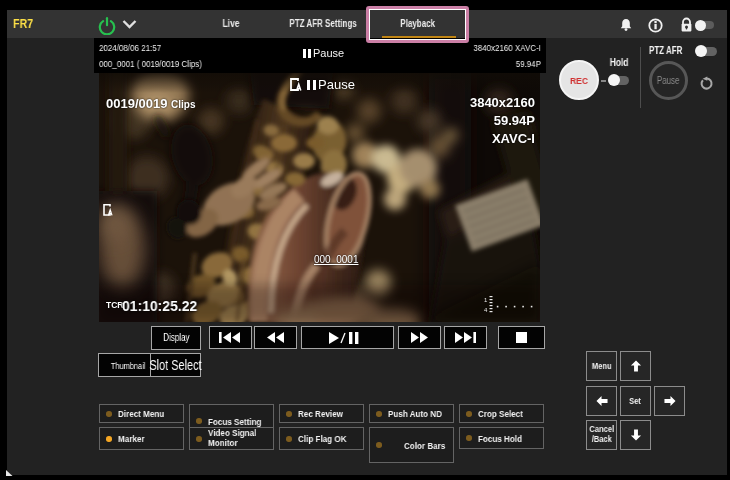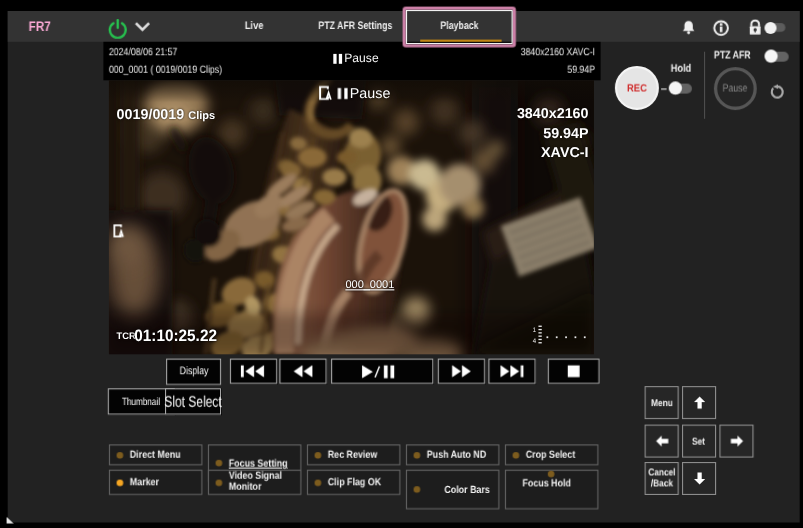--- a/index.html
+++ b/index.html
@@ -22,21 +22,21 @@
   .mbtn{box-sizing:border-box;width:31px;height:30px;background:#262626;border:1px solid #8c8c8c;
         display:flex;align-items:center;justify-content:center;color:#f2f2f2;
         font-size:9px;font-weight:bold;text-align:center;}
 </style>
 </head>
 <body>
 <div id="root">
   <div id="app" class="abs">
 
     <div id="topbar" class="abs"></div>
-    <div class="abs" style="left:19px;top:0;width:40px;height:28px;line-height:28px;color:#f9a8d4;font-size:12.5px;font-weight:bold;"><span class="cx" style="transform-origin:0 50%;transform:scaleX(0.85);">FR7</span></div>
+    <div class="abs" style="left:6px;top:0;width:40px;height:28px;line-height:28px;color:#fde047;font-size:12.5px;font-weight:bold;"><span class="cx" style="transform-origin:0 50%;transform:scaleX(0.85);">FR7</span></div>
 
     <svg class="abs" style="left:91px;top:7px" width="18" height="18" viewBox="0 0 18 18">
       <path d="M5.1 4.1 A7.2 7.2 0 1 0 12.9 4.1" fill="none" stroke="#27c14f" stroke-width="2.2" stroke-linecap="round"></path>
       <line x1="9" y1="1.2" x2="9" y2="8.2" stroke="#27c14f" stroke-width="2.2" stroke-linecap="round"></line>
     </svg>
 
     <svg class="abs" style="left:115px;top:9px" width="15" height="10" viewBox="0 0 15 10">
       <path d="M1.5 2 L7.5 8 L13.5 2" fill="none" stroke="#e0e0e0" stroke-width="2.4"></path>
     </svg>
     <div class="abs tab" style="left:194px;width:60px;"><span class="cx">Live</span></div>
@@ -337,21 +337,21 @@
         <span class="cx" style="transform:scaleX(0.78);">Thumbnail</span>
       </div>
     <div class="abs btn" style="left:143.2px;top:342.9px;width:50.6px;height:24px;font-size:14px;">
         <span class="cx" style="transform:scaleX(0.78);">Slot Select</span>
       </div>
 
     <div class="abs abtn" style="left:91.7px;top:394.2px;width:84.5px;height:18.5px;">
         <span class="dot"></span>
         <span class="cx" style="transform-origin:0 50%;transform:scaleX(0.85);">Direct Menu</span>
       </div>
-    <div class="abs abtn" style="left:181.7px;top:394.2px;width:84.5px;height:34px;text-decoration:underline;">
+    <div class="abs abtn" style="left:181.7px;top:394.2px;width:84.5px;height:34px;">
         <span class="dot"></span>
         <span class="cx" style="transform-origin:0 50%;transform:scaleX(0.85);">Focus Setting</span>
       </div>
     <div class="abs abtn" style="left:271.7px;top:394.2px;width:84.5px;height:18.5px;">
         <span class="dot"></span>
         <span class="cx" style="transform-origin:0 50%;transform:scaleX(0.85);">Rec Review</span>
       </div>
     <div class="abs abtn" style="left:361.7px;top:394.2px;width:84.5px;height:18.5px;">
         <span class="dot"></span>
         <span class="cx" style="transform-origin:0 50%;transform:scaleX(0.85);">Push Auto ND</span>
@@ -369,21 +369,21 @@
         <span class="cx" style="transform-origin:0 50%;transform:scaleX(0.85);">Video Signal<br>Monitor</span>
       </div>
     <div class="abs abtn" style="left:271.7px;top:417.2px;width:84.5px;height:22.8px;">
         <span class="dot"></span>
         <span class="cx" style="transform-origin:0 50%;transform:scaleX(0.85);">Clip Flag OK</span>
       </div>
     <div class="abs abtn" style="left:361.7px;top:417.2px;width:84.5px;height:36px;justify-content:space-between;">
         <span class="dot"></span>
         <span class="cx" style="transform-origin:0 50%;transform:scaleX(0.85);">Color Bars</span>
       </div>
-    <div class="abs abtn" style="left:451.7px;top:417.2px;width:84.5px;height:36px;flex-direction:column;">
+    <div class="abs abtn" style="left:451.7px;top:417.2px;width:84.5px;height:22px;">
         <span class="dot"></span>
         <span class="cx" style="transform-origin:0 50%;transform:scaleX(0.85);">Focus Hold</span>
       </div>
 
     <div class="abs" style="left:632.5px;top:37px;width:1px;height:61px;background:#4d4d4d;"></div>
     <div class="abs" style="box-sizing:border-box;left:551.5px;top:49.7px;width:40px;height:40px;border-radius:50%;border:2.8px solid #f5f5f5;background:#e5e5e5;color:#d03030;font-size:9.5px;font-weight:bold;display:flex;align-items:center;justify-content:center;">
         <span class="cx" style="transform:scaleX(0.9);">REC</span>
       </div>
     <div class="abs" style="left:594px;top:69.7px;width:5px;height:1.5px;background:#888;"></div>
     <div class="abs ov" style="left:592px;top:47px;width:40px;text-align:center;font-size:10px;font-weight:bold;color:#f2f2f2;"><span class="cx">Hold</span></div>

